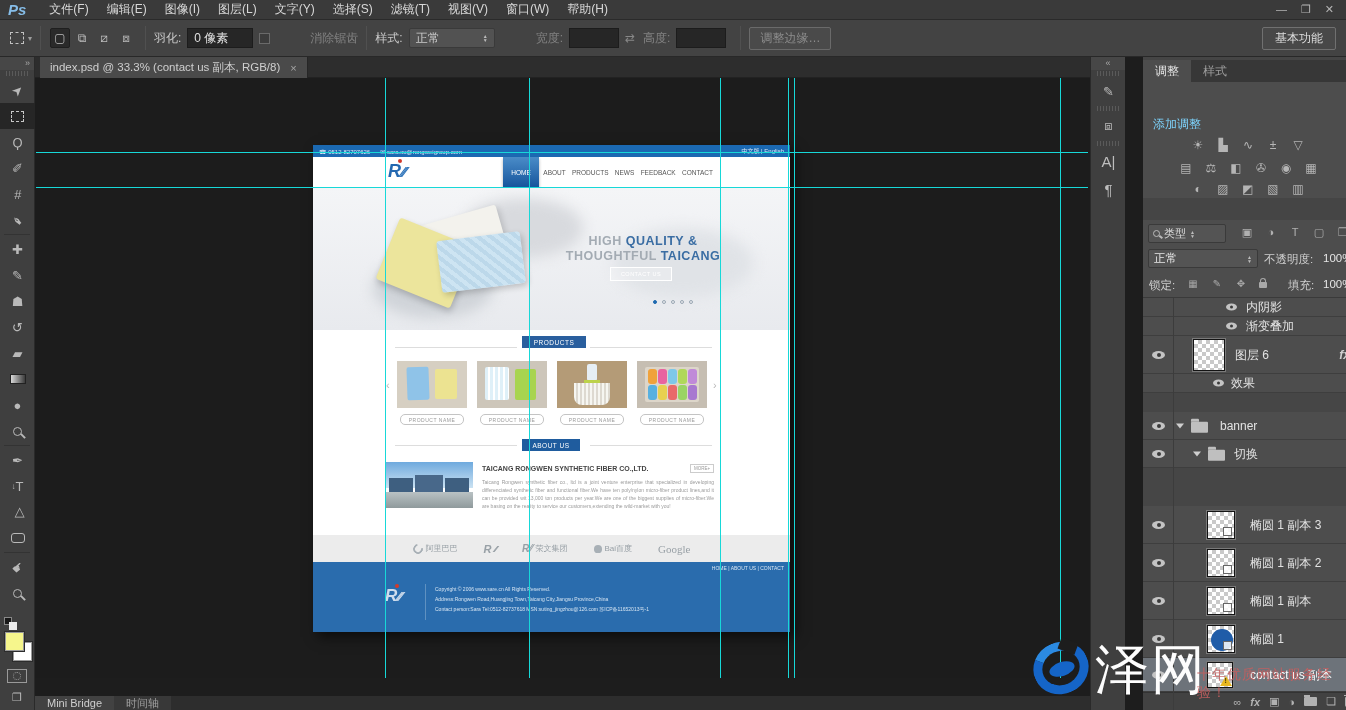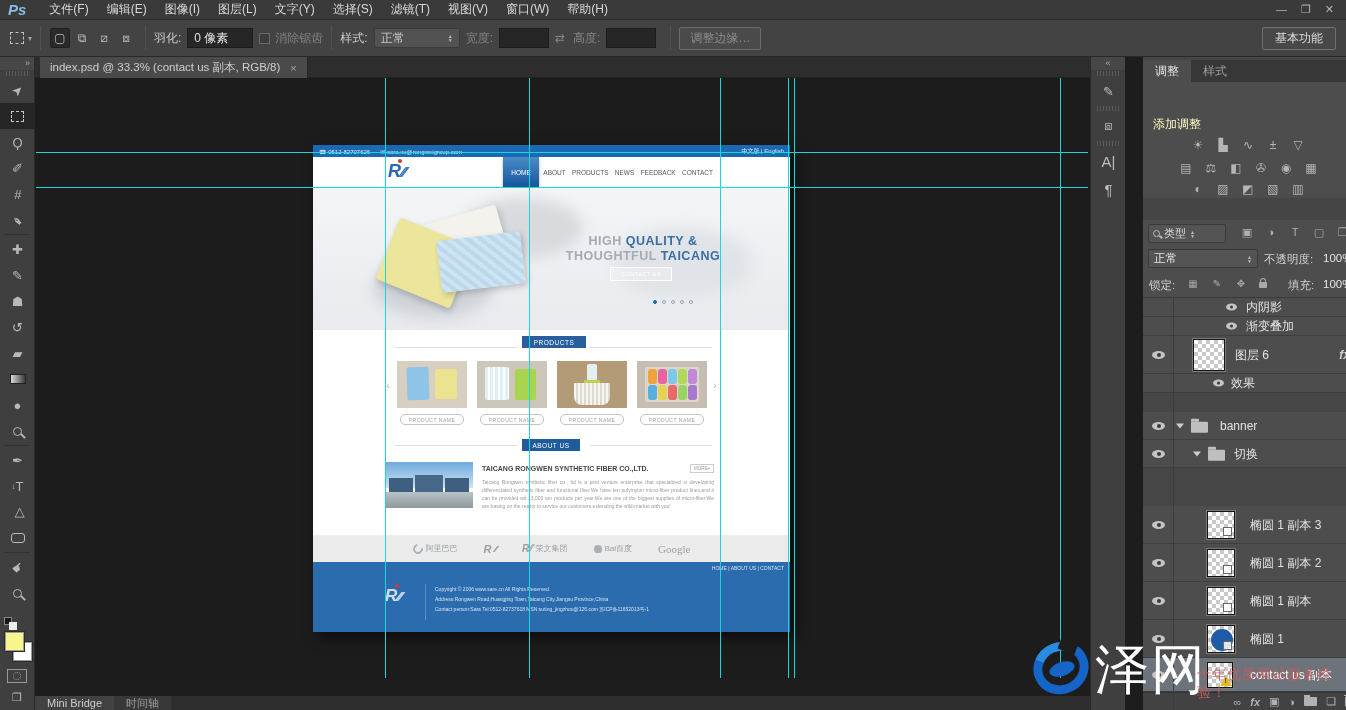--- a/index.html
+++ b/index.html
@@ -22,21 +22,21 @@
   .mode-btn{width:20px;height:20px;display:flex;align-items:center;justify-content:center;color:#bdbdbd;
     font-size:12px;margin:0 1px;border-radius:2px;}
   .mode-btn.active{background:#2a2a2a;border:1px solid #1f1f1f;}
   .opt-input{background:#262626;border:1px solid #1c1c1c;color:#e0e0e0;height:20px;min-width:66px;
     padding:0 6px;display:flex;align-items:center;font-size:12px;margin:0 6px;}
   .opt-input.small{min-width:50px;}
   .opt-drop{background:#525252;border:1px solid #3a3a3a;height:20px;min-width:86px;display:flex;
     align-items:center;justify-content:space-between;padding:0 6px;margin:0 6px;border-radius:2px;}
   .updown{display:flex;flex-direction:column;font-size:5px;line-height:4px;color:#bdbdbd;}
   .checkbox{width:11px;height:11px;border:1px solid #6a6a6a;background:#3c3c3c;display:inline-block;margin-right:5px;}
-  .disabled{color:#828282;}
+  .disabled{color:#828282;margin-left:35px;}
   .btn{border:1px solid #6a6a6a;background:#4a4a4a;border-radius:2px;padding:2px 10px;color:#8d8d8d;}
   .workspace-btn{margin-left:auto;margin-right:10px;border:1px solid #707070;background:#484848;
     color:#dedede;padding:2px 12px;border-radius:2px;}
 
   
   .toolbar{left:0;top:57px;width:35px;height:653px;background:#3f3f3f;border-right:1px solid #2a2a2a;}
   .tb-head{height:13px;background:#474747;color:#a8a8a8;font-size:9px;text-align:right;padding:1px 4px;}
   .grip{height:5px;margin:1px 6px;background:repeating-linear-gradient(90deg,#5a5a5a 0 1px,transparent 1px 3px);}
   .tool{width:35px;height:26px;display:flex;align-items:center;justify-content:center;color:#b9b9b9;font-size:13px;}
   .tool.selected{background:#262626;}
@@ -107,21 +107,21 @@
   .ftext{position:absolute;left:122px;top:22px;width:290px;font-size:5px;color:#d5e4f2;line-height:10px;}
 
   
   .rstrip{left:1090px;top:57px;width:35px;height:653px;background:#3f3f3f;border-left:1px solid #2a2a2a;}
   .rstrip .tb-head{text-align:center;}
   .picon{width:35px;height:28px;display:flex;align-items:center;justify-content:center;color:#bdbdbd;font-size:13px;}
   .panels{left:1143px;top:57px;width:221px;height:653px;background:#454545;}
   .ptabs{position:absolute;left:0;width:221px;height:22px;background:#373737;display:flex;font-size:12px;}
   .ptab{padding:3px 12px 0;height:22px;color:#9d9d9d;}
   .ptab.active{background:#4d4d4d;color:#e3e3e3;}
-  .adj-label{position:absolute;left:10px;top:34px;font-size:12px;color:#fef9c3;}
+  .adj-label{position:absolute;left:10px;top:34px;font-size:12px;color:#7dd3fc;}
   .adj-row{position:absolute;display:flex;gap:5px;}
   .adj-icon{width:20px;height:16px;display:flex;align-items:center;justify-content:center;color:#b5b5b5;font-size:12px;}
   .filter-box{position:absolute;left:5px;top:4px;width:78px;height:19px;background:#545454;border:1px solid #3a3a3a;border-radius:2px;display:flex;align-items:center;gap:4px;padding:0 4px;font-size:11px;color:#dcdcdc;}
   .srch{width:7px;height:7px;border:1.5px solid #bbb;border-radius:50%;position:relative;}
   .srch::after{content:'';position:absolute;width:4px;height:1.5px;background:#bbb;right:-4px;bottom:-1px;transform:rotate(40deg);}
   .f-ic{position:absolute;top:6px;width:18px;text-align:center;color:#b0b0b0;font-size:11px;}
   .blend-drop{position:absolute;left:5px;top:3px;width:110px;height:19px;background:#545454;border:1px solid #3a3a3a;border-radius:2px;display:flex;align-items:center;justify-content:space-between;padding:0 5px;font-size:11.5px;color:#e5e5e5;}
   .plabel{font-size:11.5px;color:#cfcfcf;position:absolute;}
   .pvalue{font-size:11.5px;color:#e5e5e5;position:absolute;}
   .lock-ic{position:absolute;top:2px;width:16px;text-align:center;color:#a9a9a9;font-size:10px;}

